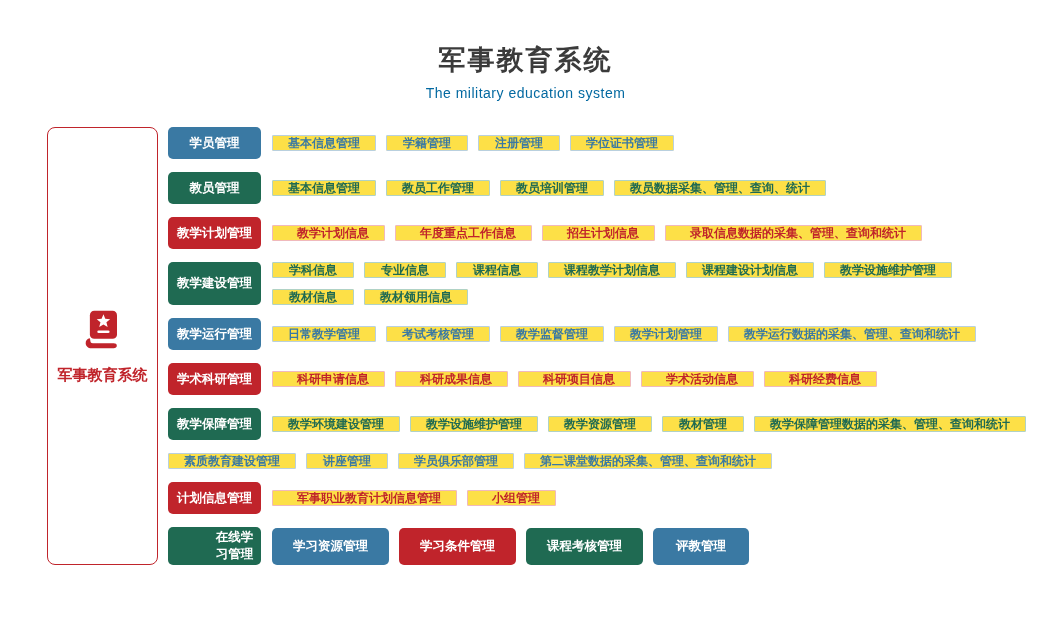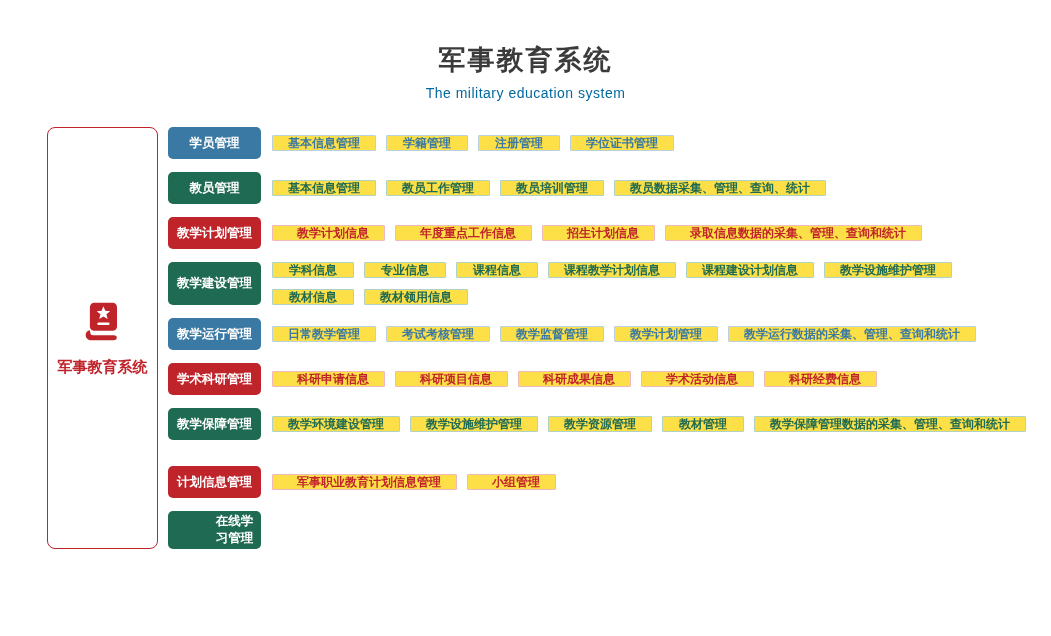--- a/index.html
+++ b/index.html
@@ -143,44 +143,56 @@
             <div class="item o-blue">考试考核管理</div>
             <div class="item o-blue">教学监督管理</div>
             <div class="item o-blue">教学计划管理</div>
             <div class="item o-blue">教学运行数据的采集、管理、查询和统计</div>
           </div>
         </div>
         <div class="group-row">
           <div class="category c-red">学术科研管理</div>
           <div class="items">
             <div class="item o-red">科研申请信息</div>
+            <div class="item o-red">科研成果信息</div>
             <div class="item o-red">科研项目信息</div>
-            <div class="item o-red">科研成果信息</div>
             <div class="item o-red">学术活动信息</div>
             <div class="item o-red">科研经费信息</div>
           </div>
         </div>
         <div class="group-row">
           <div class="category c-green">教学保障管理</div>
           <div class="items">
             <div class="item o-green">教学环境建设管理</div>
             <div class="item o-green">教学设施维护管理</div>
             <div class="item o-green">教学资源管理</div>
             <div class="item o-green">教材管理</div>
             <div class="item o-green">教学保障管理数据的采集、管理、查询和统计</div>
           </div>
         </div>
         <div class="group-row">
+          <div class="items">
+            <div class="item o-blue">素质教育建设管理</div>
+            <div class="item o-blue">讲座管理</div>
+            <div class="item o-blue">学员俱乐部管理</div>
+            <div class="item o-blue">第二课堂数据的采集、管理、查询和统计</div>
+          </div>
         </div>
         <div class="group-row">
           <div class="category c-red">计划信息管理</div>
           <div class="items">
             <div class="item o-red">军事职业教育计划信息管理</div>
             <div class="item o-red">小组管理</div>
           </div>
         </div>
         <div class="group-row filled">
           <div class="category c-green">在线学习管理</div>
+          <div class="items">
+            <div class="item-filled c-blue">学习资源管理</div>
+            <div class="item-filled c-red">学习条件管理</div>
+            <div class="item-filled c-green">课程考核管理</div>
+            <div class="item-filled c-blue">评教管理</div>
+          </div>
         </div>
       </div>
 
   </div>
 </div>
 
 </body></html>

